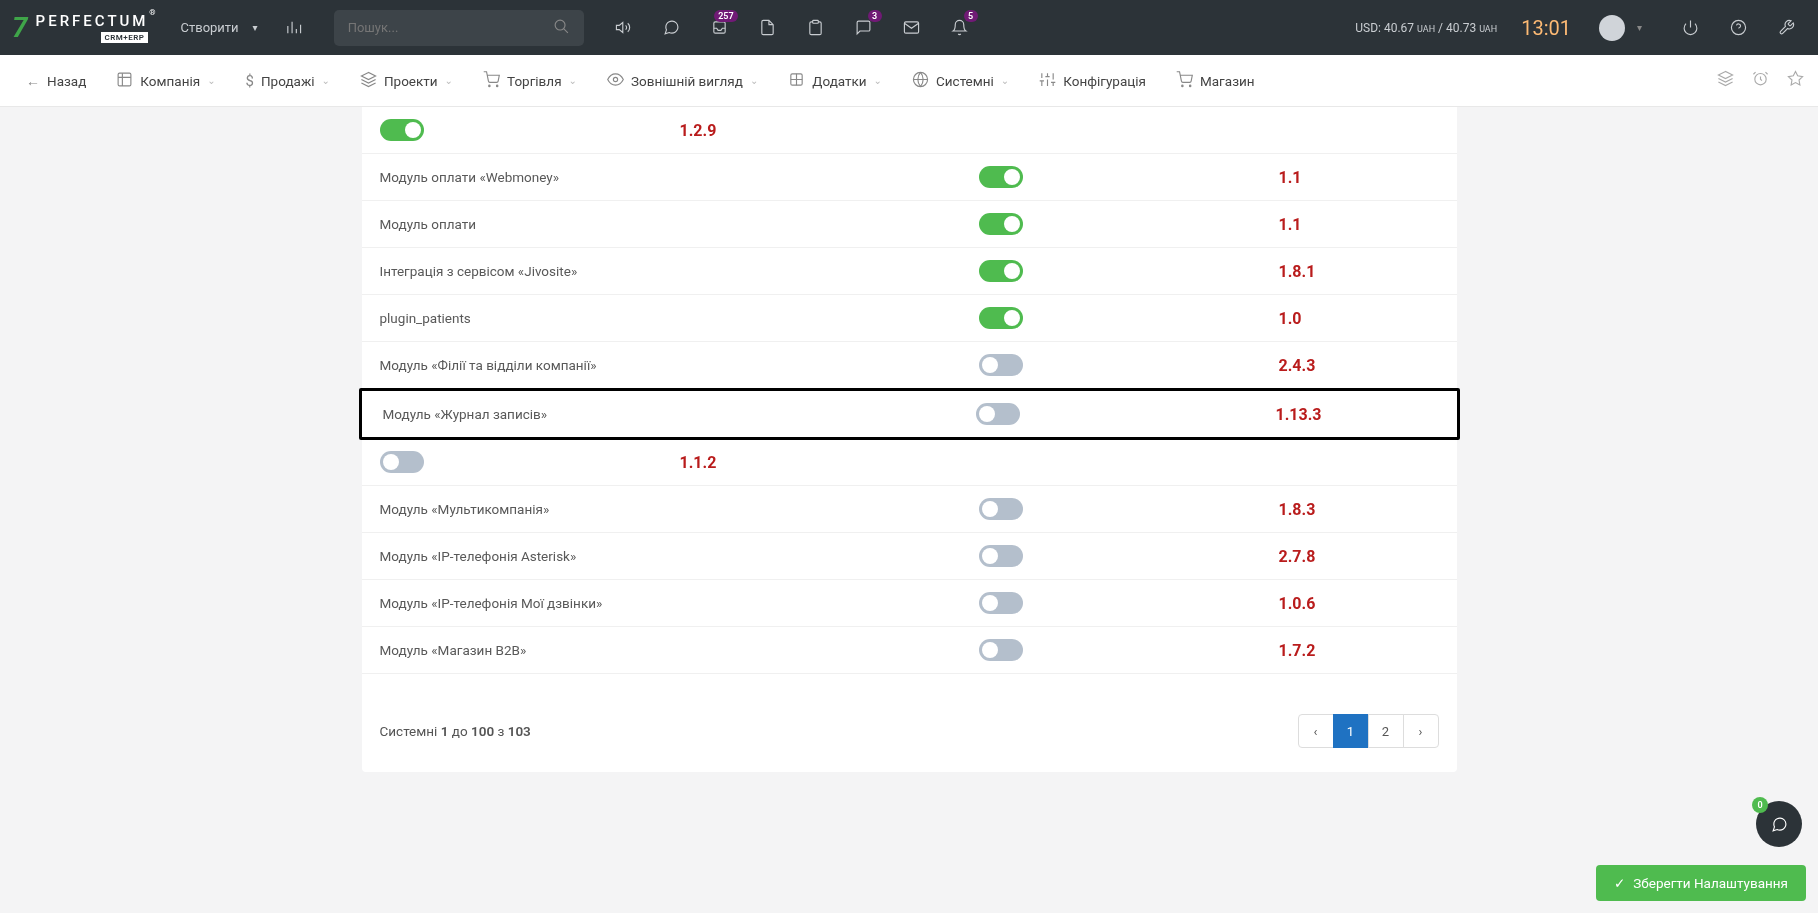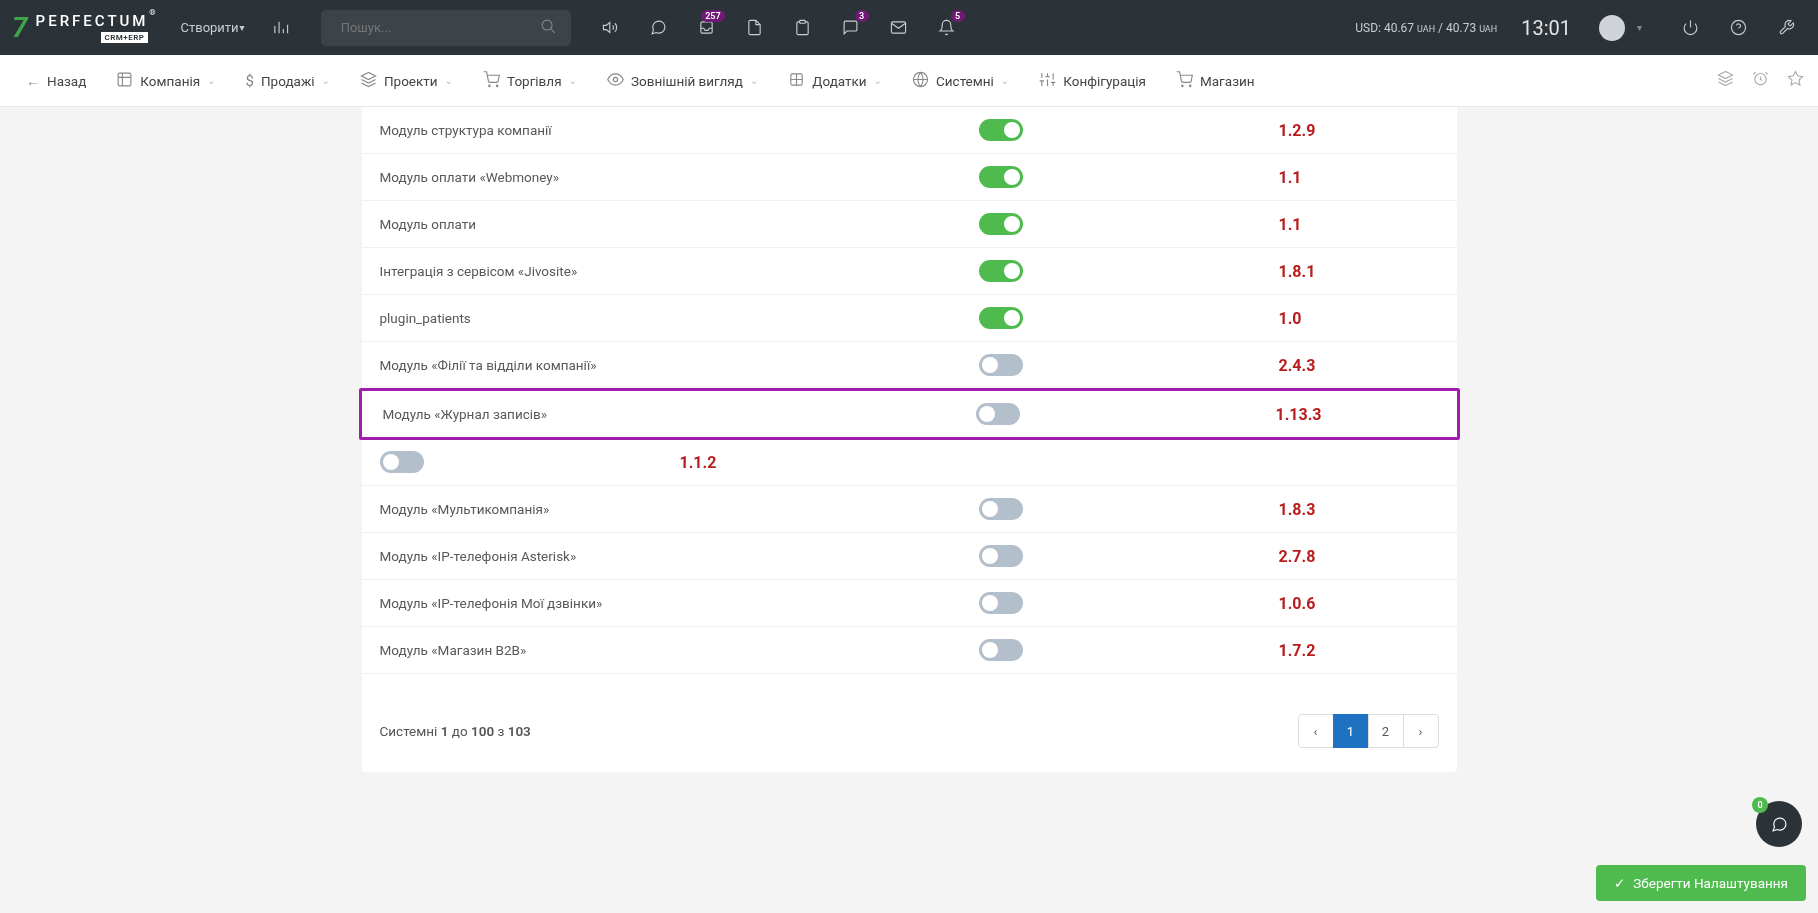--- a/index.html
+++ b/index.html
@@ -7,55 +7,55 @@
     
     
     .top-header { background: #2c3338; height: 55px; display: flex; align-items: center; padding: 0 12px; color: #c9cdd1; gap: 8px; }
     .logo { display: flex; align-items: center; gap: 8px; margin-right: 16px; }
     .logo-icon { color: #3fa549; font-size: 28px; font-weight: bold; font-style: italic; }
     .logo-text { color: #fff; font-size: 15px; letter-spacing: 3px; font-weight: 500; position: relative; }
     .logo-r { font-size: 8px; position: absolute; top: -4px; right: -10px; }
     .logo-sub { background: #fff; color: #2c3338; font-size: 8px; padding: 1px 4px; letter-spacing: 0.5px; font-weight: 600; }
     .logo-wrap { display: flex; flex-direction: column; align-items: flex-end; gap: 2px; }
     
-    .create-btn { color: #c9cdd1; font-size: 13px; display: flex; align-items: center; gap: 1px; cursor: pointer; padding: 0 8px; }
+    .create-btn { color: #c9cdd1; font-size: 13px; display: flex; align-items: center; gap: 14px; cursor: pointer; padding: 0 8px; }
     .chevron-down { font-size: 10px; }
     
     .nav-icon { width: 40px; height: 40px; display: flex; align-items: center; justify-content: center; cursor: pointer; position: relative; font-size: 17px; color: #c9cdd1; }
     
     .search-box { background: #3d4449; border-radius: 5px; height: 36px; width: 250px; display: flex; align-items: center; padding: 0 14px; margin: 0 12px; }
-    .search-box input { background: transparent; border: none; outline: none; color: #e5e5e5; flex: 1; font-size: 13px; margin-left: 6px; }
+    .search-box input { background: transparent; border: none; outline: none; color: #e5e5e5; flex: 1; font-size: 13px; }
     .search-box .search-icon { color: #888; font-size: 14px; }
     
     .badge { position: absolute; top: 2px; right: 2px; background: #701a75; color: #fff; font-size: 9px; font-weight: 600; padding: 1px 4px; border-radius: 8px; min-width: 14px; text-align: center; }
     
     .spacer { flex: 1; }
     
     .currency { font-size: 12px; color: #c9cdd1; margin-right: 16px; }
     .currency .uah { font-size: 9px; }
-    .clock { font-size: 20px; color: #e5e5e5; margin-right: 20px; }
+    .clock { font-size: 20px; color: #fdba74; margin-right: 20px; }
     .avatar { width: 26px; height: 26px; border-radius: 50%; background: #d0d4d9; margin-right: 4px; }
     
     
     .sub-nav { background: #fff; height: 52px; display: flex; align-items: center; padding: 0 14px; border-bottom: 1px solid #e8e8e8; gap: 6px; }
     .sub-nav-item { display: flex; align-items: center; gap: 7px; padding: 0 12px; font-size: 13.5px; color: #444; cursor: pointer; height: 100%; }
     .sub-nav-icon { font-size: 14px; color: #888; }
     .sub-nav-right { margin-left: auto; display: flex; gap: 18px; align-items: center; }
     .sub-nav-action { color: #aaa; font-size: 16px; cursor: pointer; }
     
     
     .main { padding: 0 0 100px 0; }
     .panel { background: #fff; margin: 0 auto; max-width: 1095px; border-radius: 0 0 4px 4px; padding: 0; }
     
     .module-row { display: flex; align-items: center; padding: 12px 18px; border-bottom: 1px solid #f0f0f0; font-size: 13.5px; }
     .module-name { flex: 1; color: #595959; }
     .module-toggle { width: 300px; }
     .module-version { width: 160px; color: #b91c1c; font-size: 16px; font-weight: bold; }
     
-    .highlighted-row { border: 3px solid #a21caf; border-radius: 2px; margin: -1px -3px; padding: 12px 21px; }
+    .highlighted-row { border: 3px solid #000000; border-radius: 2px; margin: -1px -3px; padding: 12px 21px; }
     
     .toggle { width: 44px; height: 22px; border-radius: 11px; position: relative; cursor: pointer; transition: background 0.2s; }
     .toggle-on { background: #4fbb4f; }
     .toggle-off { background: #b4bfcc; }
     .toggle-knob { width: 16px; height: 16px; background: #fff; border-radius: 50%; position: absolute; top: 3px; transition: left 0.2s; }
     .toggle-on .toggle-knob { left: 25px; }
     .toggle-off .toggle-knob { left: 3px; }
     
     .panel-footer { padding: 40px 18px 24px; display: flex; align-items: center; justify-content: space-between; }
     .results-info { font-size: 13.5px; color: #555; }
@@ -263,21 +263,20 @@
           <path d="M12 2l3.09 6.26L22 9.27l-5 4.87 1.18 6.88L12 17.77l-6.18 3.25L7 14.14 2 9.27l6.91-1.01L12 2z"></path>
         </svg>
     </span>
   </div>
 </div>
 
 <div class="main">
   <div class="panel">
     <div id="module-rows">
         <div class="module-row">
-          <div class="module-name">Модуль структура компанії</div>
           <div class="module-toggle">
             <div class="toggle toggle-on">
               <div class="toggle-knob"></div>
             </div>
           </div>
           <div class="module-version">1.2.9</div>
         </div>
         <div class="module-row">
           <div class="module-name">Модуль оплати «Webmoney»</div>
           <div class="module-toggle">

